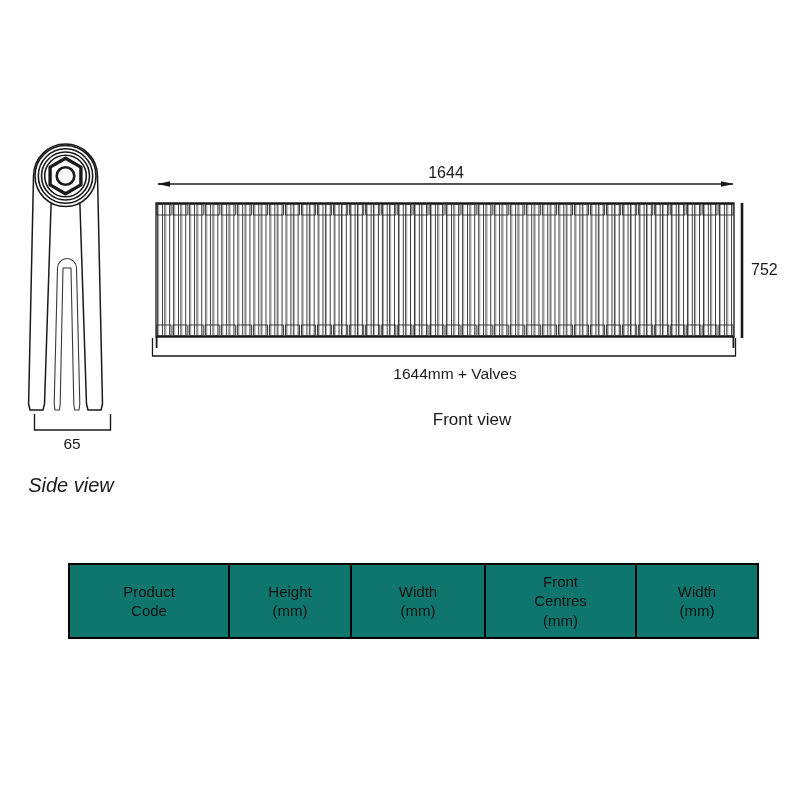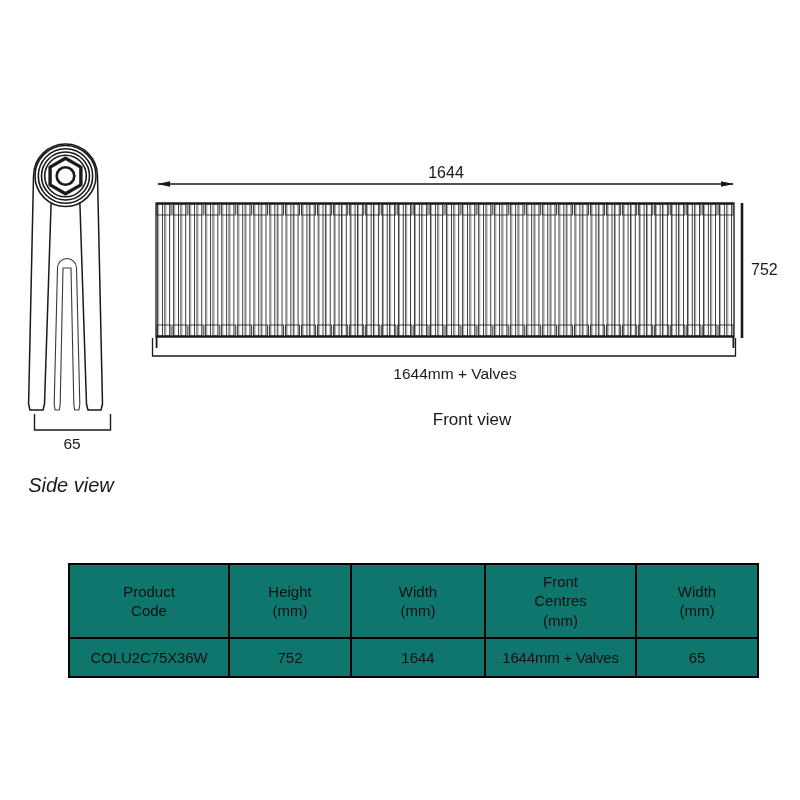--- a/index.html
+++ b/index.html
@@ -403,23 +403,16 @@
         <td class="col-pipe">
           <span class="hdr-line">Front</span>
           <span class="hdr-line">Centres</span>
           <span class="hdr-line">(mm)</span>
         </td>
         <td class="col-depth">
           <span class="hdr-line">Width</span>
           <span class="hdr-line">(mm)</span>
         </td>
       </tr>
-      <tr class="value-row">
-        <td class="cell-code">COLU2C75X36W</td>
-        <td class="cell-h">752</td>
-        <td class="cell-w">1644</td>
-        <td class="cell-pipe">1644mm + Valves</td>
-        <td class="cell-depth">65</td>
-      </tr>
     </tbody>
   </table>
 
 </div>
 
 </body></html>

